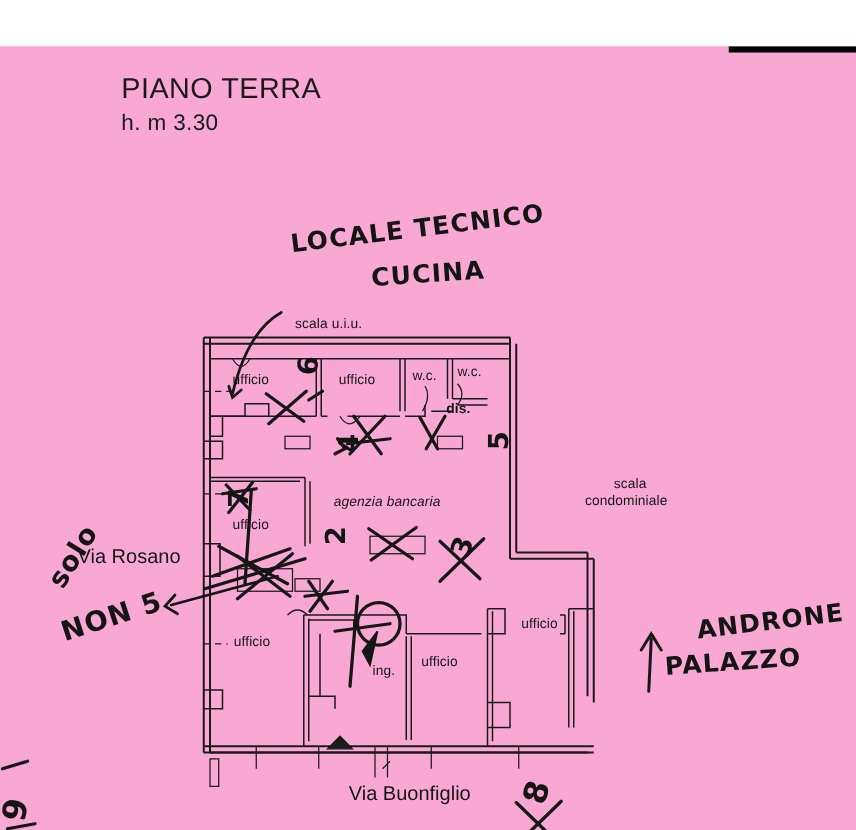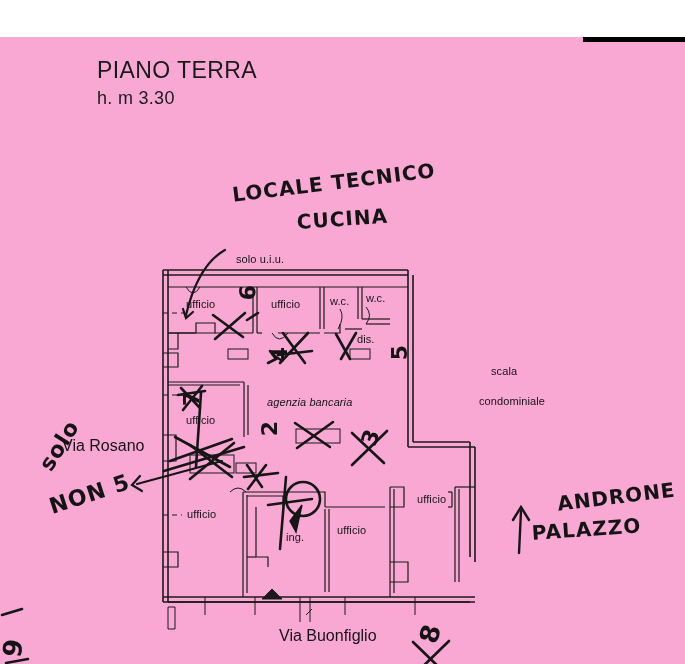--- a/index.html
+++ b/index.html
@@ -245,36 +245,36 @@
       <path d="M513 483 L521 470 L529 483" stroke-width="2.4"></path>
 
       <path d="M413 605 L447 638"></path>
       <path d="M449 604 L412 640"></path>
 
       <path d="M2 578 L22 572"></path>
       <path d="M6 626 L28 622"></path>
     </g>
   </svg>
 
-  <div class="plan-label" style="left:236px; top:216px;">solo u.i.u.</div>
+  <div class="plan-label" style="left:236px; top:216px;">scala u.i.u.</div>
 
   <div class="plan-label" style="left:186px; top:261px;">ufficio</div>
   <div class="plan-label" style="left:271px; top:261px;">ufficio</div>
   <div class="plan-label" style="left:330px; top:258px;">w.c.</div>
   <div class="plan-label" style="left:366px; top:255px;">w.c.</div>
-  <div class="plan-label" style="left:357px; top:296px;">dis.</div>
+  <div class="plan-label" style="left:357px; top:284px;font-weight:bold;">dis.</div>
   <div class="plan-label" style="left:267px; top:359px;font-style:italic;">agenzia bancaria</div>
   <div class="plan-label" style="left:186px; top:377px;">ufficio</div>
   <div class="plan-label" style="left:187px; top:471px;">ufficio</div>
-  <div class="plan-label" style="left:276px; top:494px;padding-left:10px;">ing.</div>
+  <div class="plan-label" style="left:288px; top:494px;padding-left:10px;">ing.</div>
   <div class="plan-label" style="left:337px; top:487px;">ufficio</div>
   <div class="plan-label" style="left:417px; top:456px;">ufficio</div>
 
-  <div class="plan-label" style="left:491px; top:328px;">scala</div>
-  <div class="plan-label" style="left:479px; top:358px;">condominiale</div>
+  <div class="plan-label" style="left:491px; top:344px;">scala</div>
+  <div class="plan-label" style="left:468px; top:358px;">condominiale</div>
 
   <div class="street-label" style="left:62px; top:400px;">Via Rosano</div>
   <div class="street-label" style="left:279px; top:590px;text-align:center;">Via Buonfiglio</div>
 
   <div class="hand hand-note" style="left:231px; top:146px;">LOCALE TECNICO</div>
   <div class="hand hand-note2" style="left:296px; top:173px;">CUCINA</div>
 
   <div class="hand hand-note" style="left:556px; top:455px;">ANDRONE</div>
   <div class="hand hand-note2" style="left:531px; top:484px;">PALAZZO</div>
 

